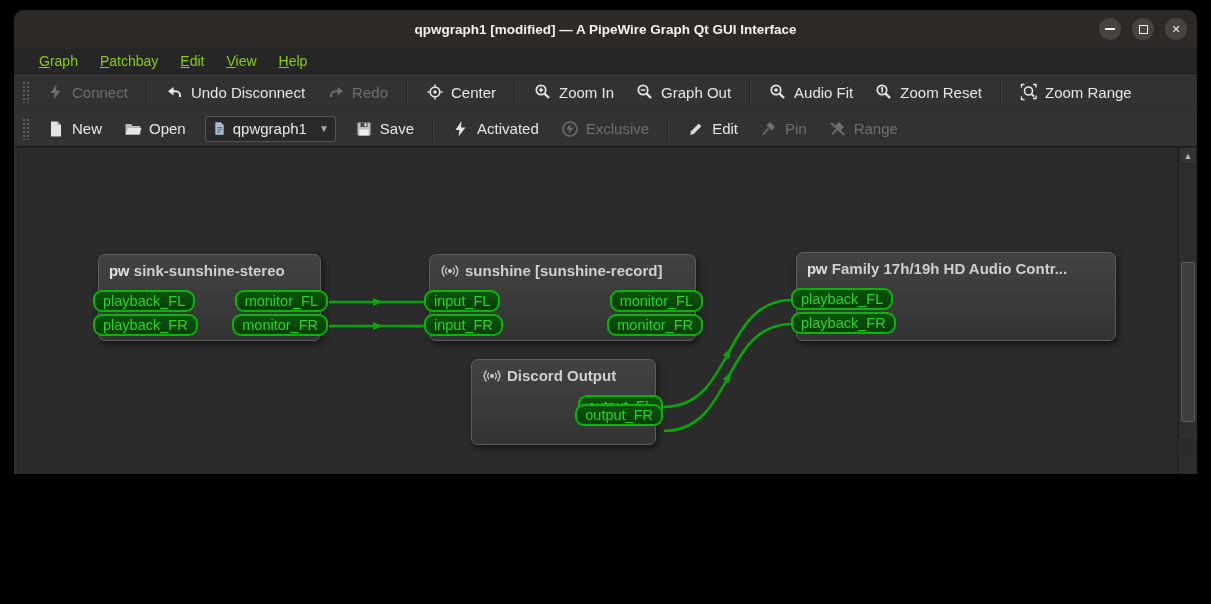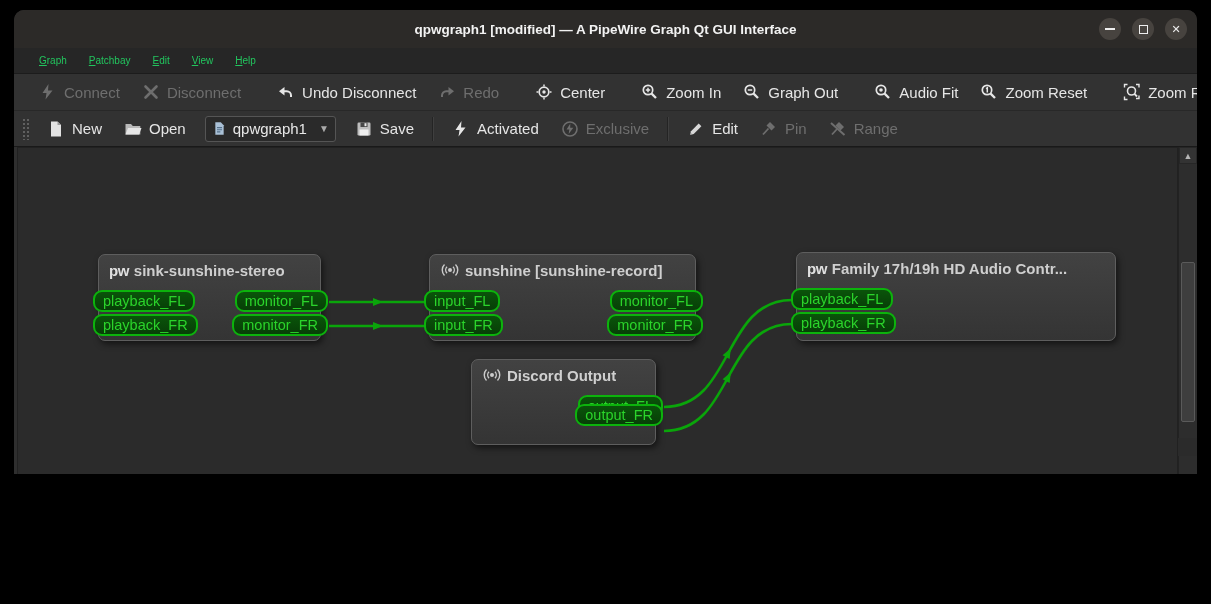--- a/index.html
+++ b/index.html
@@ -14,21 +14,21 @@
   .titlebar .title { color:#f2f2f2; font-size:13.5px; font-weight:bold; }
   .winbtns { position:absolute; right:10px; top:8px; display:flex; gap:11px; }
   .winbtn { width:22px; height:22px; border-radius:50%; background:#47433f; color:#eee;
             display:flex; align-items:center; justify-content:center; font-size:11px; }
   .winbtn .sq { width:9px; height:9px; border:1.4px solid #eee; }
   .winbtn .mn { width:10px; height:1.6px; background:#eee; display:block; }
 
   
   .menubar { height:26px; background:#262626; display:flex; align-items:center;
              padding-left:14px; border-bottom:1px solid #1c1c1c; }
-  .menu-item { color:#22c55e; font-size:10px; padding:0 11px; height:100%;
+  .menu-item { color:#84cc16; font-size:14px; padding:0 11px; height:100%;
                display:flex; align-items:center; }
 
   
   .toolbar { background:#323232; display:flex; align-items:center; padding:0 4px; }
   .toolbar1 { height:37px; border-bottom:1px solid #282828; }
   .toolbar2 { height:36px; border-bottom:1px solid #191919; }
   .drag-handle { width:8px; height:22px; margin:0 6px 0 4px;
      background-image:radial-gradient(circle, #606060 1px, transparent 1.3px);
      background-size:4px 4px; }
   .tsep { width:2px; height:24px; margin:0 7px;
@@ -44,21 +44,21 @@
   .combo .arrow { color:#aaa; font-size:10px; margin-left:6px; }
 
   
   .canvas-row { position:relative; height:393px; display:flex; }
   .canvas { position:relative; margin-left:3px; width:1161px; height:393px;
             background:#2b2b2b; border:1px solid #212121; overflow:hidden; }
   svg.links { position:absolute; left:0; top:0; z-index:2; pointer-events:none; }
   .node { position:absolute; background:linear-gradient(180deg,#424242,#343434);
           border:1px solid #5e5e5e; border-radius:7px;
           box-shadow:2px 3px 6px rgba(0,0,0,.55); }
-  .node-header { display:flex; gap:5px; padding:7px 10px 0 10px; }
+  .node-header { display:flex; align-items:center; gap:5px; padding:7px 10px 0 10px; }
   .node-title { color:#cfcfcf; font-weight:bold; font-size:15px; white-space:nowrap;
                 overflow:hidden; }
   .pw-glyph { color:#e0e0e0; font-weight:bold; font-size:15px; letter-spacing:-.5px; }
   .port { position:absolute; z-index:3; height:22px; line-height:18px; padding:0 8px;
           font-size:14.5px; color:var(--green-port-text,#2bd42b);
           background:linear-gradient(180deg,#0a540a,#073e07);
           border:2px solid var(--green-port-border,#0cb30c); border-radius:9px;
           white-space:nowrap;text-align:right; }
 
   
@@ -153,26 +153,20 @@
   </div>
 
   <div class="toolbar toolbar1">
     <div class="drag-handle"></div>
     <div class="tbtn disabled">
       <svg class="icon">
           <use href="#bolt"></use>
         </svg>
       <span>Connect</span>
     </div>
-    <div class="tbtn disabled">
-      <svg class="icon" viewBox="0 0 18 18">
-        <path d="M3.5,3.5 L14.5,14.5 M14.5,3.5 L3.5,14.5" stroke="currentColor" stroke-width="2.6" stroke-linecap="round"></path>
-        </svg>
-      <span>Disconnect</span>
-    </div>
     <div class="tsep"></div>
     <div class="tbtn">
       <svg class="icon" viewBox="0 0 18 18">
         <path d="M14,14 V12.5 a4.2,4.2 0 0 0 -4.2,-4.2 H4" fill="none" stroke="currentColor" stroke-width="2"></path>
         <polygon points="7.5,4 2,8.3 7.5,12.6" fill="currentColor"></polygon>
         </svg>
       <span>Undo Disconnect</span>
     </div>
     <div class="tbtn disabled">
       <svg class="icon" viewBox="0 0 18 18">

